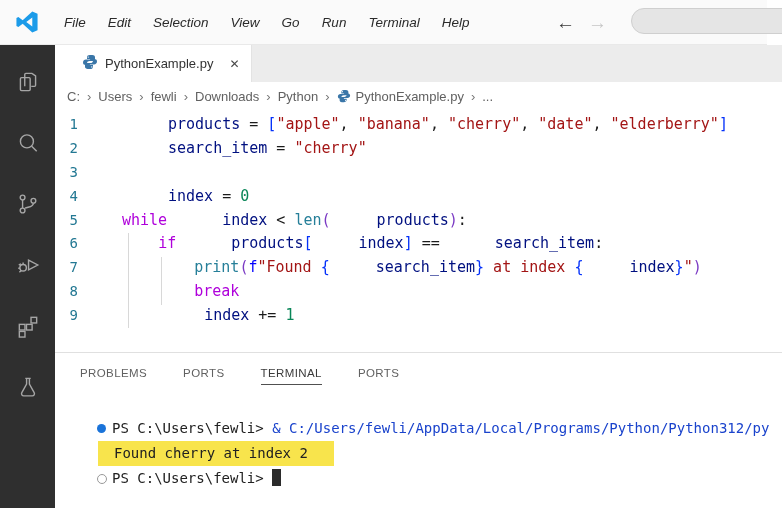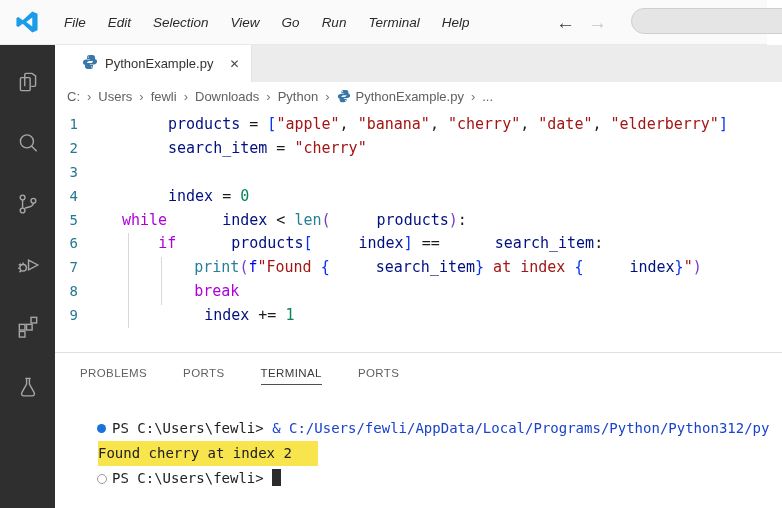--- a/index.html
+++ b/index.html
@@ -61,21 +61,21 @@
   .panel-tab{color:var(--panel_tab);padding-bottom:5px;cursor:default;}
   .panel-tab.active{color:var(--panel_tab_active);border-bottom:1px solid #505050;}
 
   .terminal{position:absolute;left:0;top:63px;right:0;bottom:0;
             font-family:"DejaVu Sans Mono","Liberation Mono",monospace;font-size:14px;color:var(--term_text);margin-left:34px;}
   .t-line{position:relative;height:25px;line-height:25px;padding-left:23px;white-space:pre;overflow:hidden;}
   .t-df{color:var(--term_text);} .t-cmd{color:var(--term_cmd);}
   .deco{position:absolute;left:8px;top:8px;width:9px;height:9px;border-radius:50%;}
   .deco-filled{background:var(--deco_blue);}
   .deco-hollow{width:8px;height:8px;border:1.5px solid var(--deco_hollow);background:#fff;box-sizing:content-box;}
-  .hl{background:var(--highlight);display:inline-block;padding:0 26px 0 0;margin-left:-14px;
+  .hl{background:var(--highlight);display:inline-block;padding:0 26px 0 16px;margin-left:-14px;
       box-shadow:0 3px 0 var(--highlight),0 -3px 0 var(--highlight);}
   .cursor{display:inline-block;width:9px;height:17px;background:#2b2b2b;vertical-align:-3px;}
 </style>
 </head>
 <body>
 
 <div class="titlebar">
   <svg class="vscode-logo" viewBox="0 0 100 100">
     <path fill="#1B9BE9" fill-rule="evenodd" d="M72 6 32 43 14 29 6 33v34l8 4 18-14 40 37 22-10V16L72 6zM72 31v38L47 50 72 31z"></path>
   </svg>

